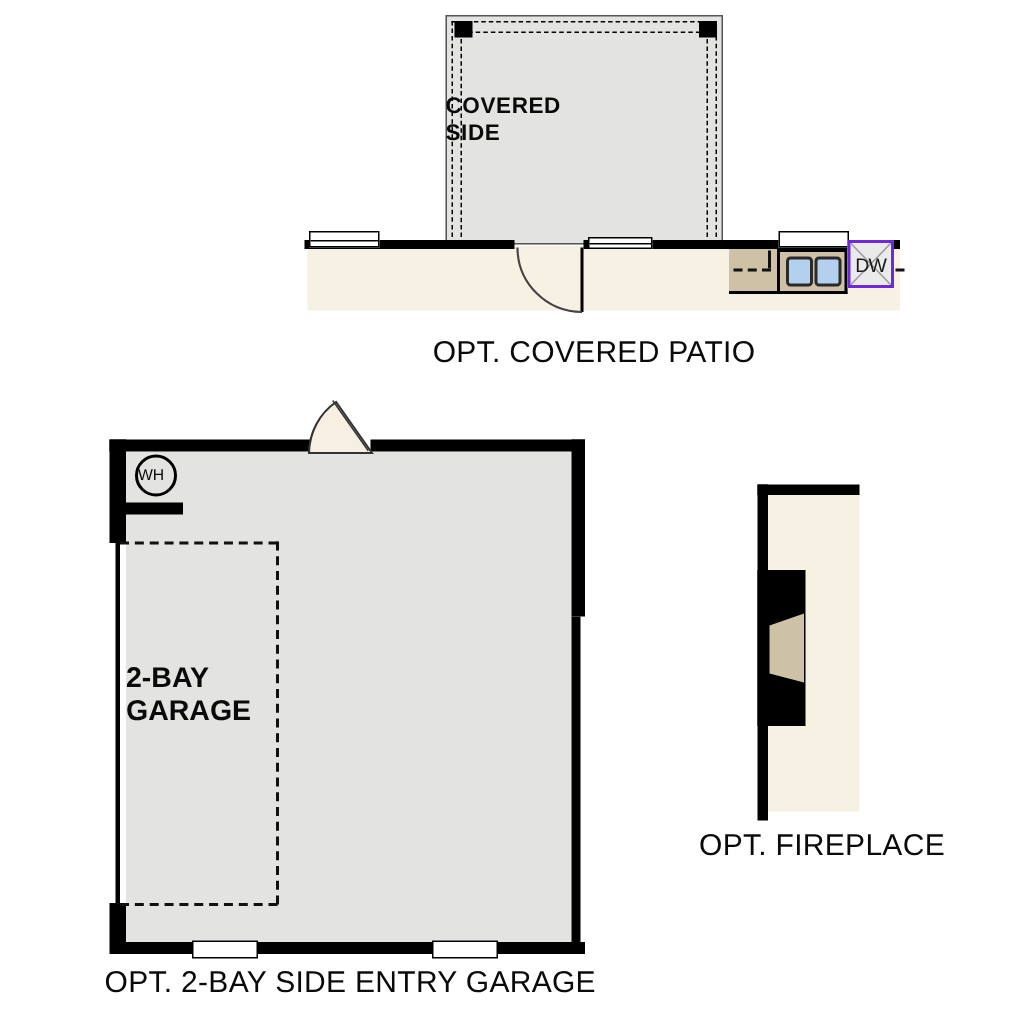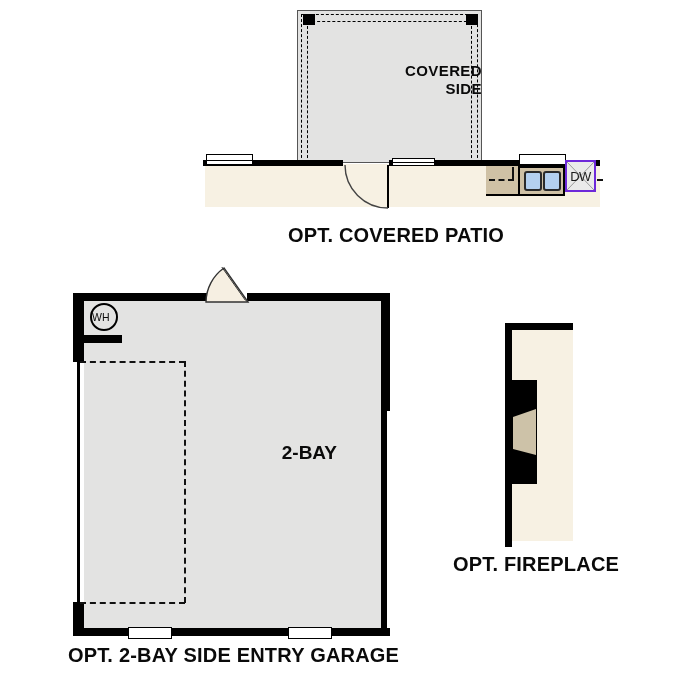--- a/index.html
+++ b/index.html
@@ -9,22 +9,22 @@
     --counter:#cfc1a5;
     --sink:#b4d0ef;
     --hearth:#cdc2a8;
     --dishwasher:#eaeaea;
   }
   *{box-sizing:border-box;margin:0;padding:0}
   body{background:#fff;font-family:"Liberation Sans",sans-serif}
   .canvas{position:relative;width:687px;height:687px;background:#fff;overflow:hidden}
   .abs{position:absolute}
   .blk{background:var(--wall)}
-  .caption{position:absolute;text-align:center;font-weight:bold;font-size:20px;color:#0a0a0a;letter-spacing:.2px}
-  .room-label{position:absolute;text-align:right;font-weight:bold;color:#0a0a0a}
+  .caption{position:absolute;text-align:center;font-weight:normal;font-size:20px;color:#0a0a0a;letter-spacing:.2px}
+  .room-label{position:absolute;text-align:left;font-weight:bold;color:#0a0a0a}
   .win{position:absolute;background:#fff;border:1px solid #000}
   .win .mullion{position:absolute;left:0;right:0;top:50%;border-top:1px solid #000}
   .dash-h{position:absolute;border-top:2px dashed #111;height:0}
   .dash-v{position:absolute;border-left:2px dashed #111;width:0}
   svg{display:block}
 </style>
 </head>
 <body>
 
 <div class="canvas">
@@ -98,32 +98,33 @@
       <path d="M 48 46 L 24 12 A 42 42 0 0 0 6 46 Z" fill="#f6efe2" stroke="#333" stroke-width="1.4"></path>
       <path d="M 45.5 44.5 L 21.8 11" fill="none" stroke="#333" stroke-width="1"></path>
     </svg>
 
     <div class="dash-h" style="left:80px;top:361px;width:105px"></div>
     <div class="dash-v" style="left:184px;top:361px;height:242px"></div>
     <div class="dash-h" style="left:80px;top:602px;width:105px"></div>
 
     <div class="room-label" style="left:84px;top:442px;width:253px;font-size:19px;line-height:22px">
       <div>2-BAY</div>
+      <div>GARAGE</div>
     </div>
 
     <div class="abs" style="left:128px;top:627px;width:44px;height:12px;background:#fff;border:1px solid #000"></div>
     <div class="abs" style="left:288px;top:627px;width:44px;height:12px;background:#fff;border:1px solid #000"></div>
 
     <div class="caption" style="left:20px;top:644px;width:427px">OPT. 2-BAY SIDE ENTRY GARAGE</div>
   </div>
 
   <div>
     <div class="abs" style="left:511px;top:329px;width:62px;height:212px;background:var(--floor-interior)"></div>
     <div class="abs blk" style="left:505px;top:323px;width:68px;height:7px"></div>
     <div class="abs blk" style="left:505px;top:323px;width:7px;height:224px"></div>
     <div class="abs blk" style="left:505px;top:380px;width:32px;height:104px"></div>
     <svg class="abs" style="left:505px;top:380px" width="32" height="104" viewBox="0 0 32 104">
       <polygon points="31,29 31,75 8,69 8,37" fill="var(--hearth)"></polygon>
     </svg>
-    <div class="caption" style="left:436px;top:553px;width:200px">OPT. FIREPLACE</div>
+    <div class="caption" style="left:448px;top:553px;width:200px">OPT. FIREPLACE</div>
   </div>
 
 </div>
 
 </body></html>

